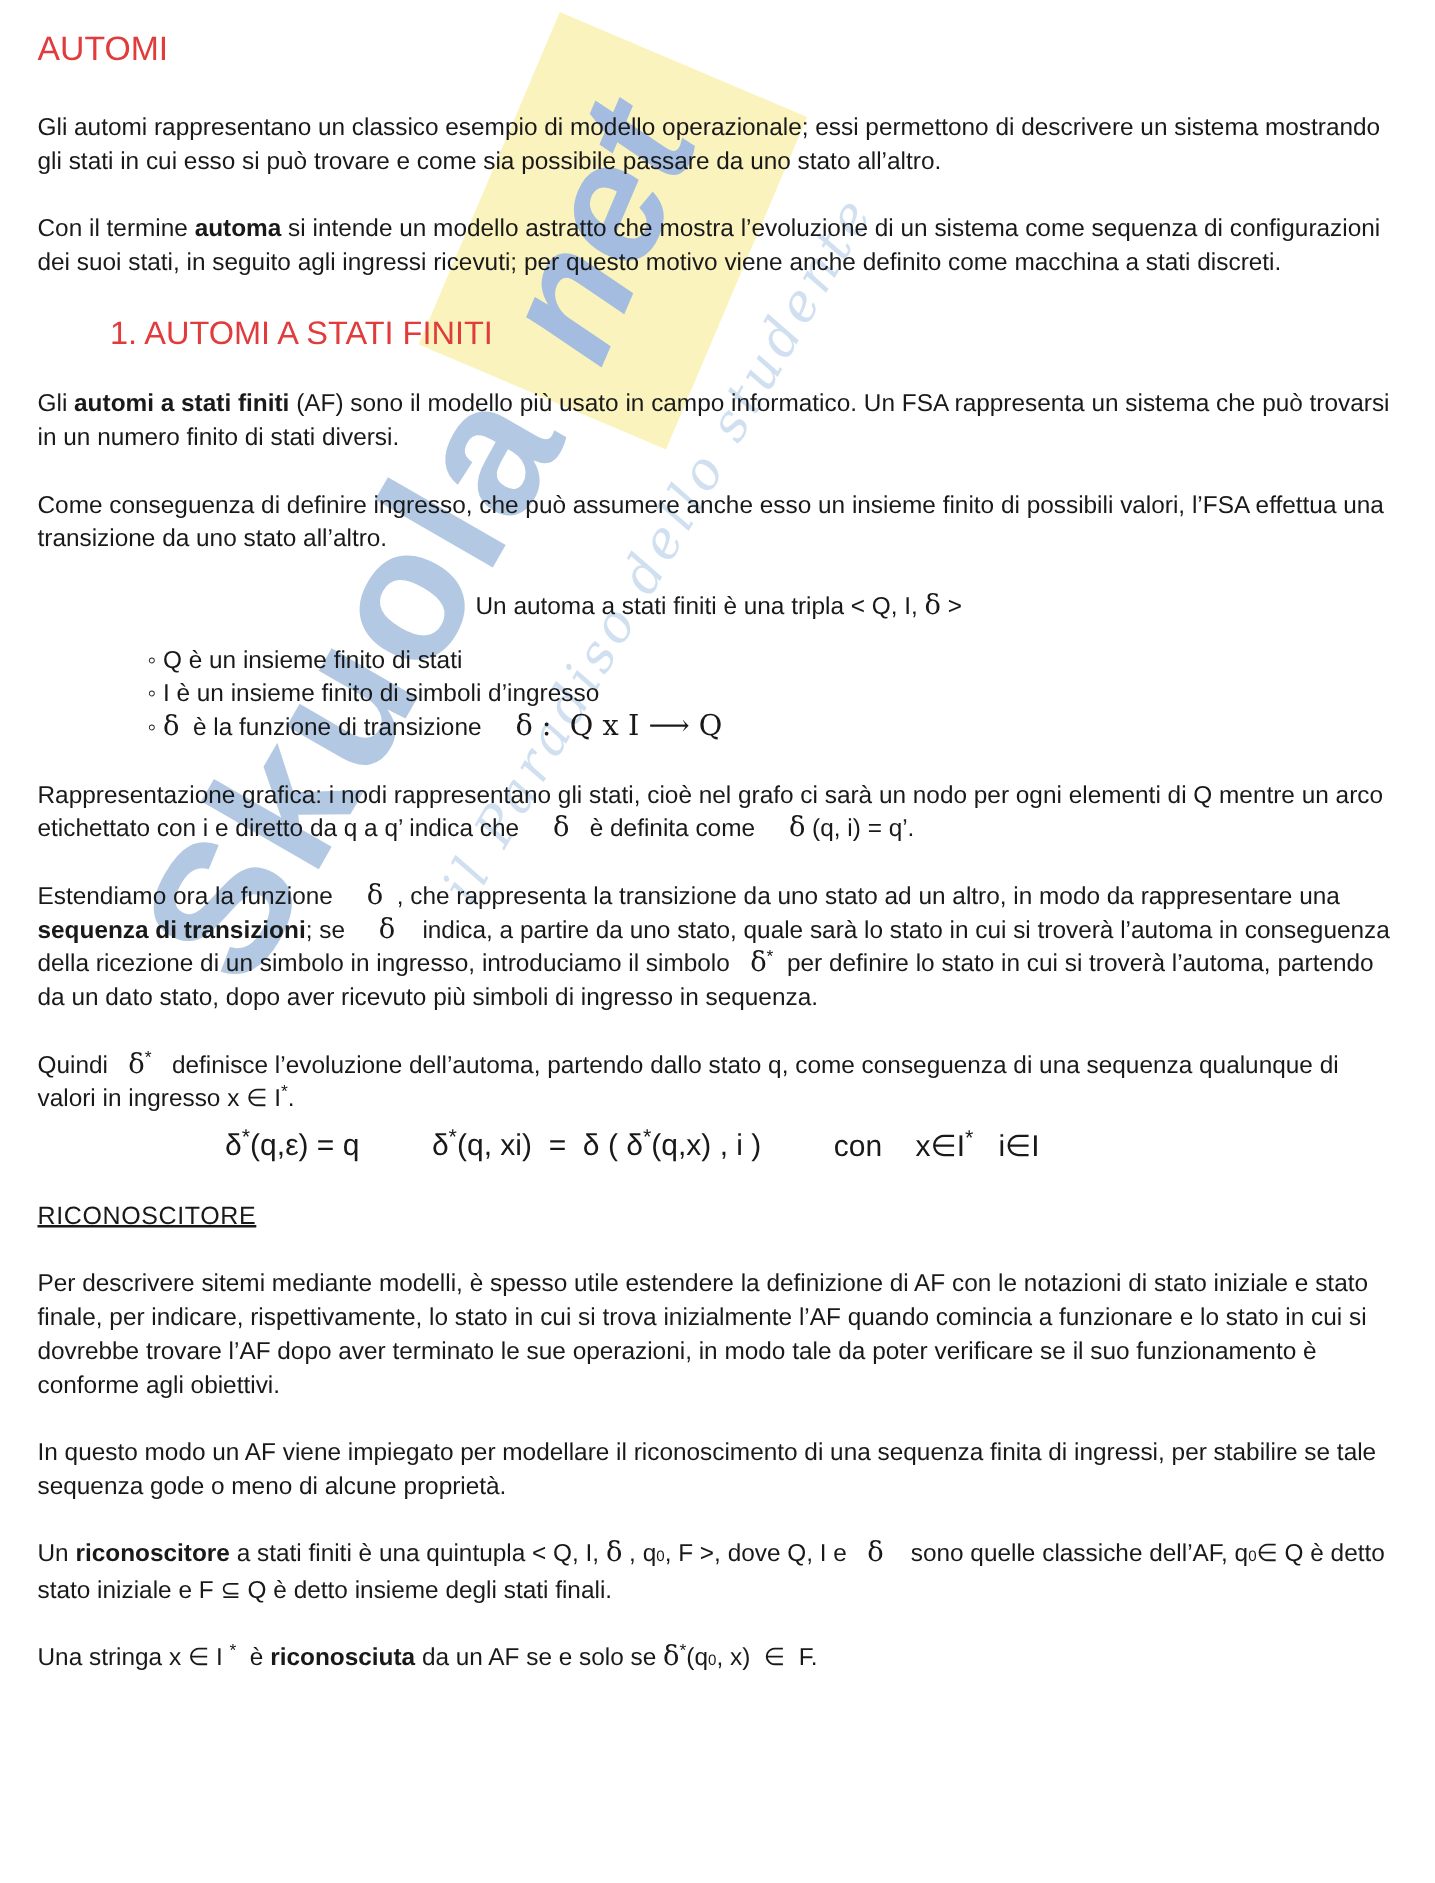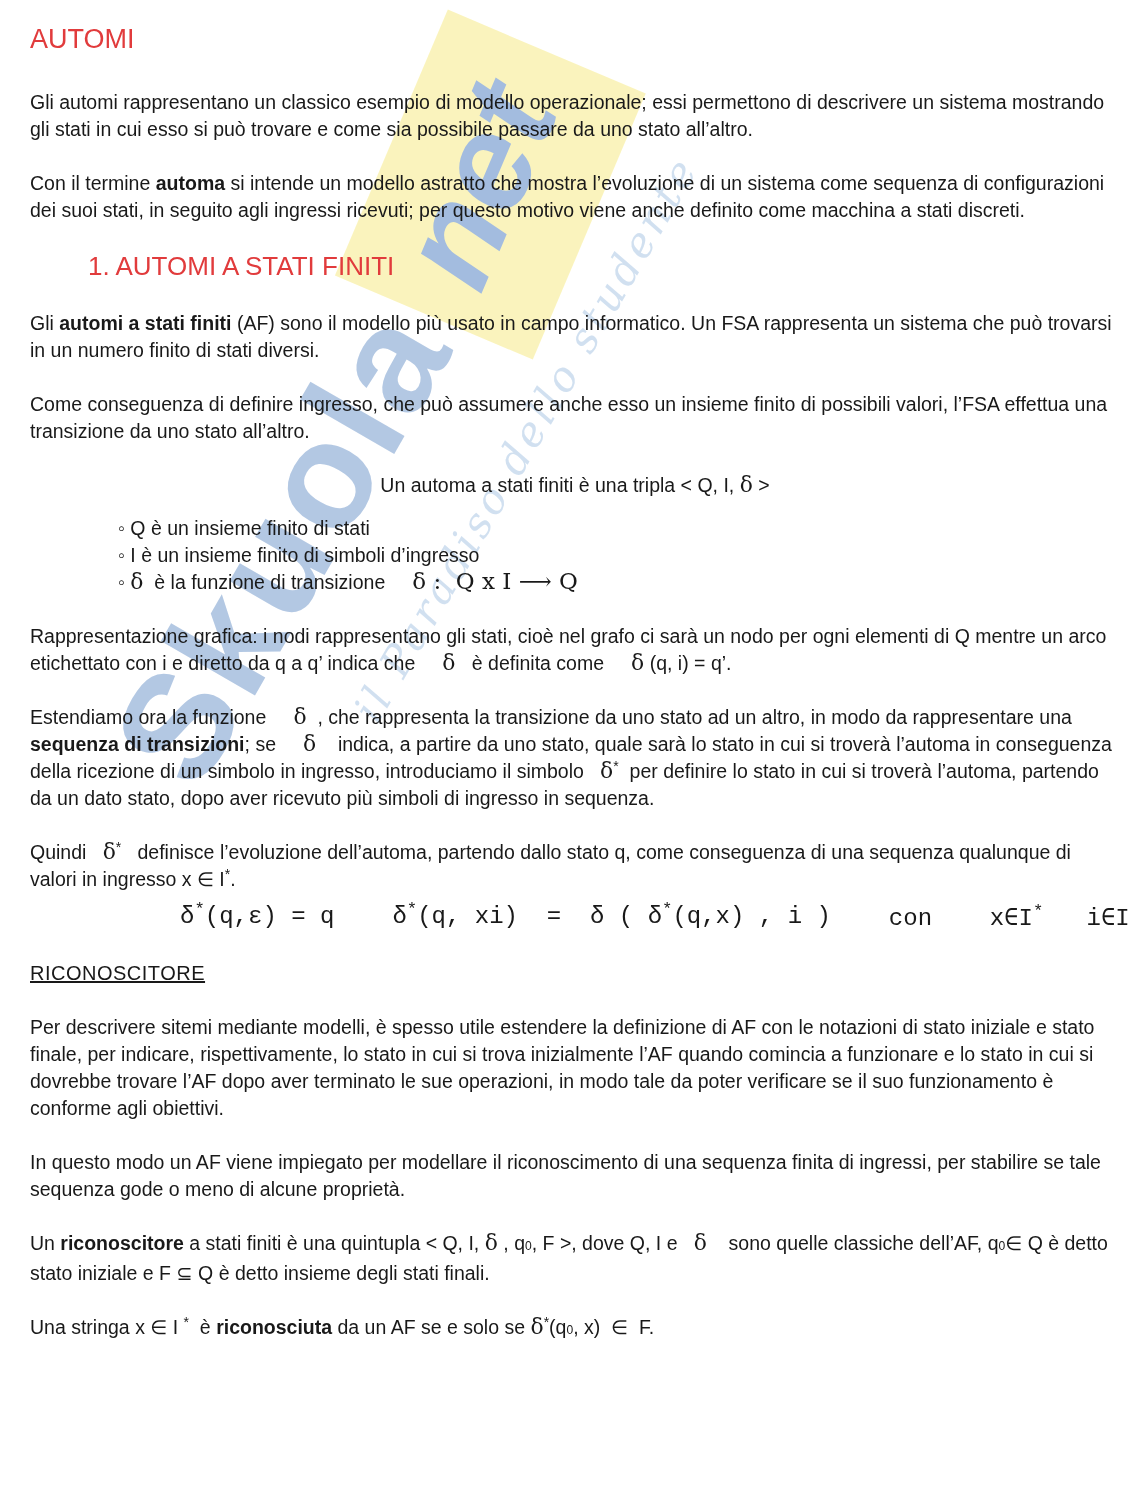--- a/index.html
+++ b/index.html
@@ -87,21 +87,21 @@
     margin:-4px 0 30px 0;
     font-size:24px;
     align-items:flex-start;
   }
   .b{font-weight:bold;}
   .i{}
   .sym{font-family:"DejaVu Serif",serif;font-size:1.12em;line-height:0;}
   .hand{font-family:"DejaVu Serif",serif;font-size:1.18em;line-height:0;}
   .sup{font-size:0.72em;vertical-align:super;line-height:0;}
   .sub{font-size:0.62em;}
-  .formula-row .f{font-family:Liberation Mono, monospace;white-space:pre;}
+  .formula-row .f{font-family:Liberation Sans, sans-serif;white-space:pre;}
 </style>
 </head>
 <body>
 
 <div class="page">
 
   <div class="watermark">
     <div class="wm-row">
       <span class="wm-brand">Skuola</span>
       <span class="wm-net-box">net</span>

